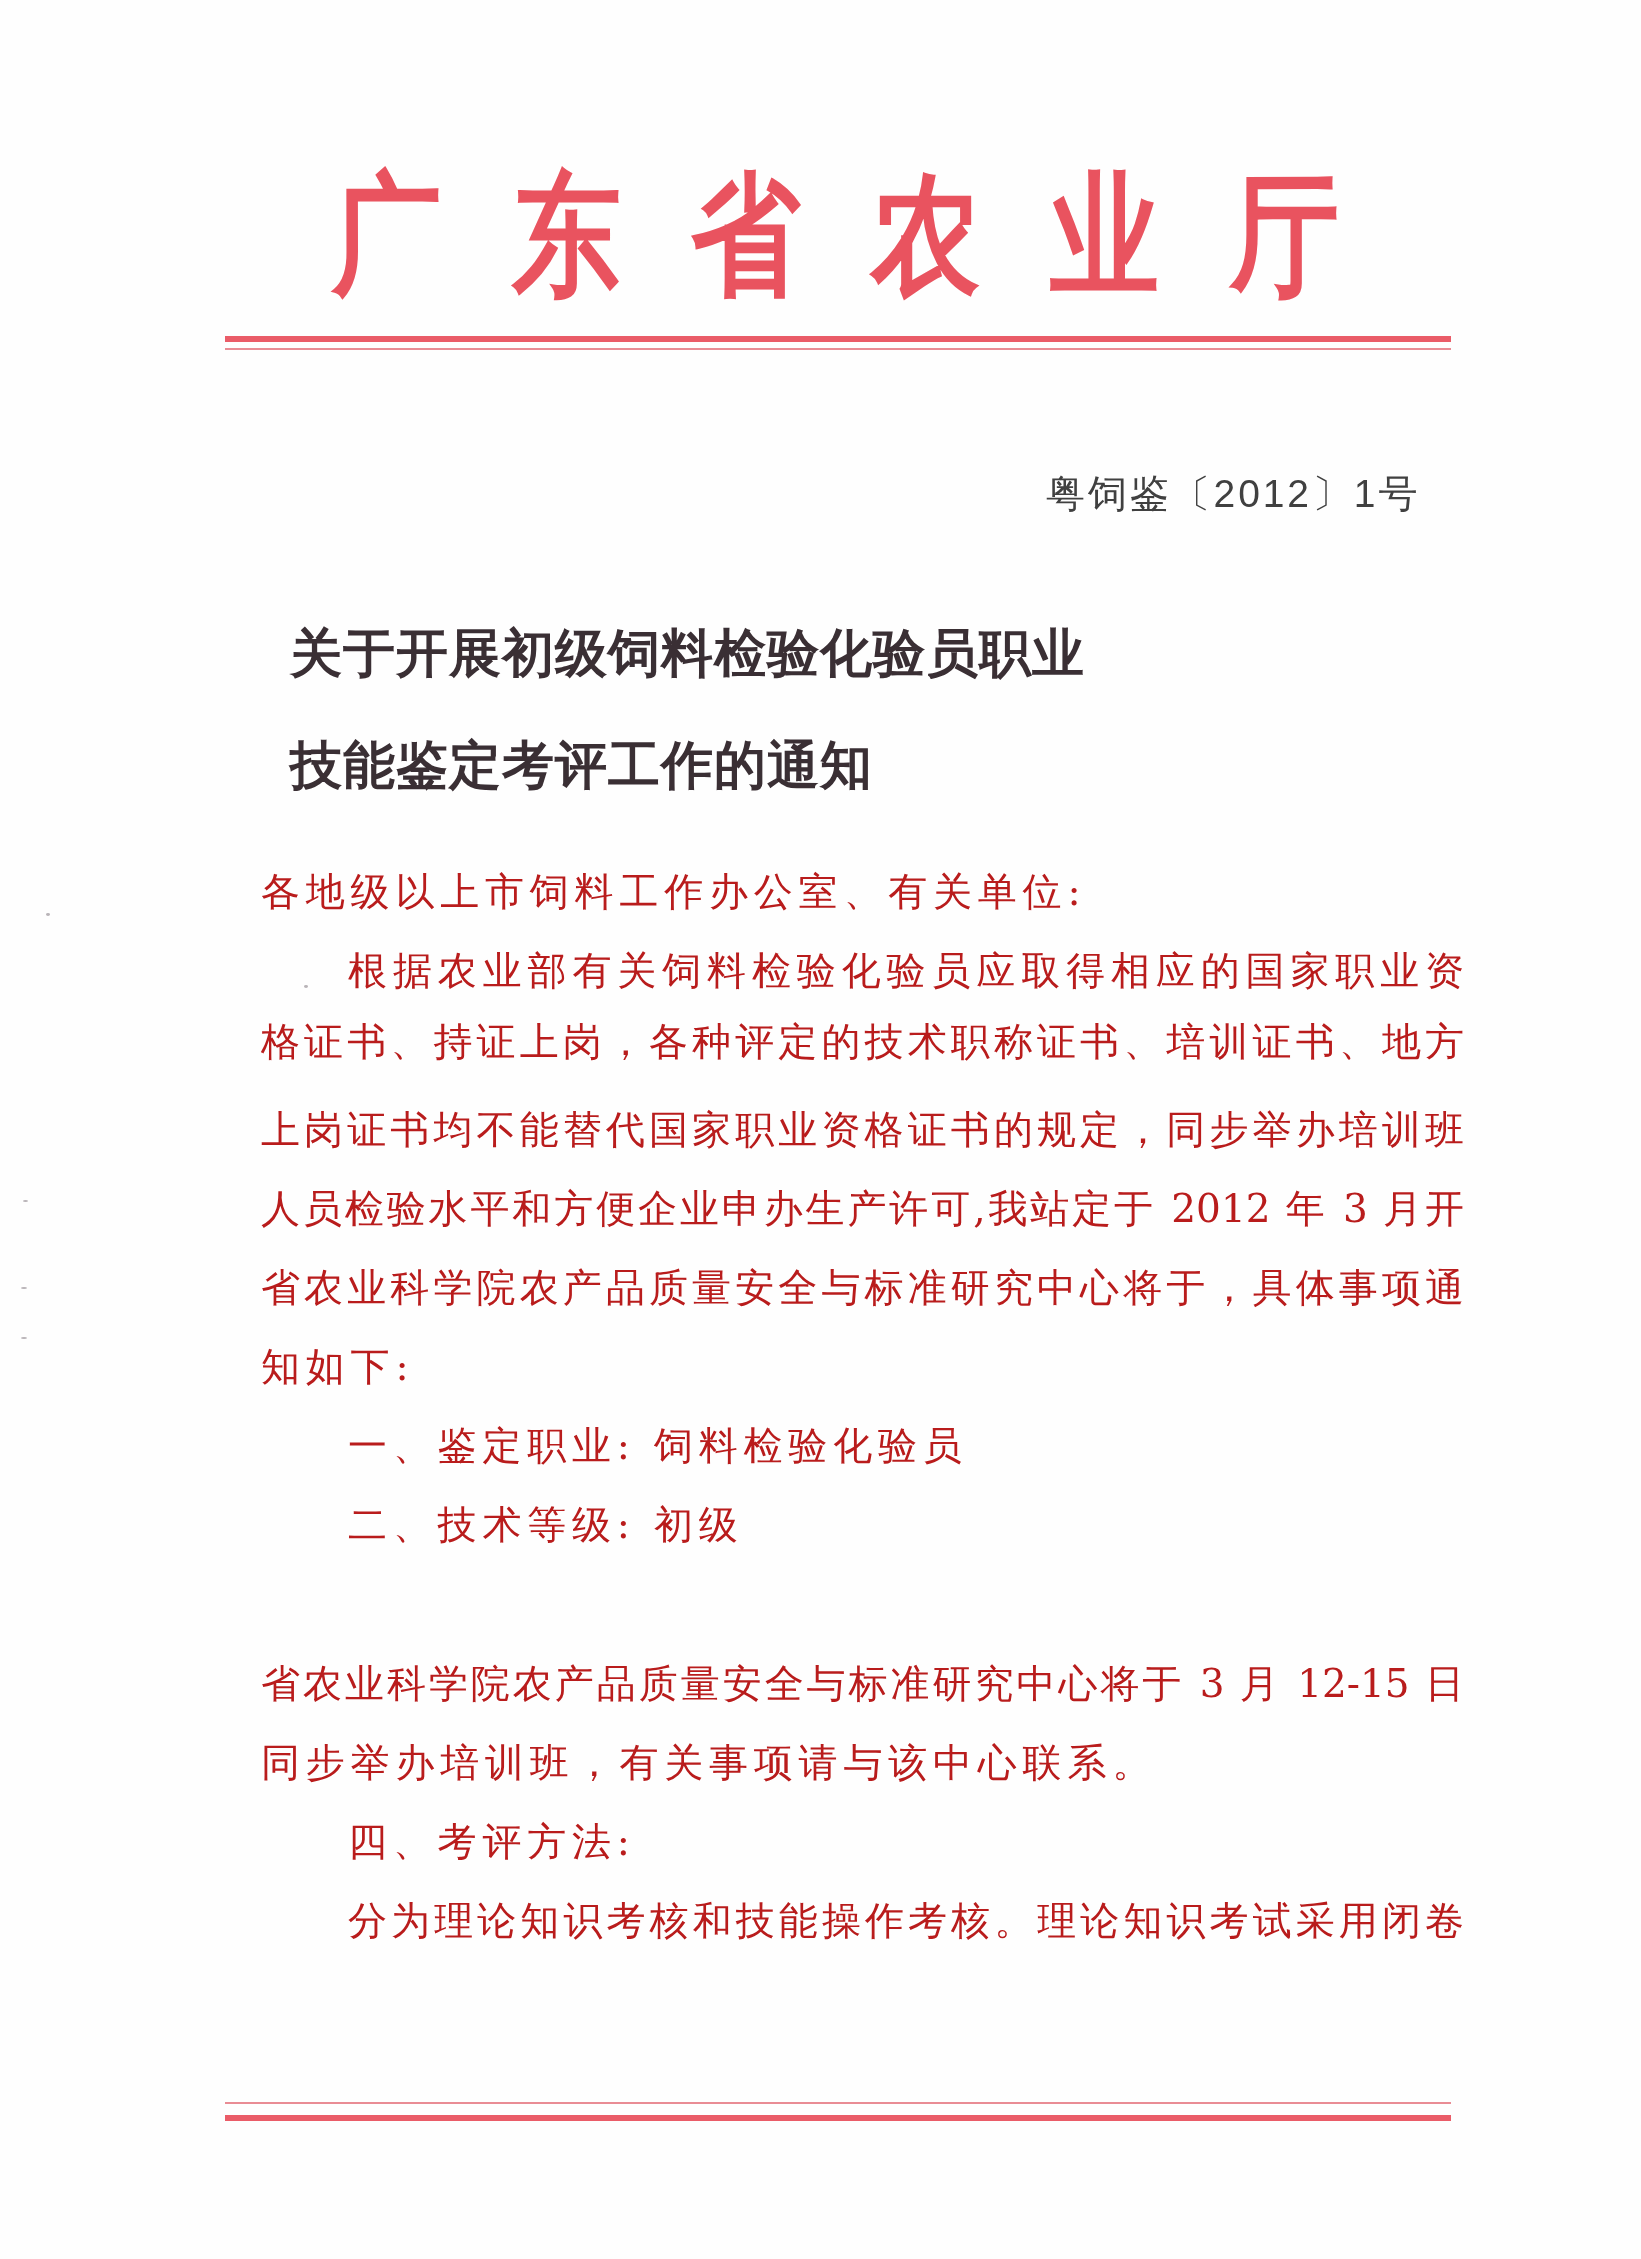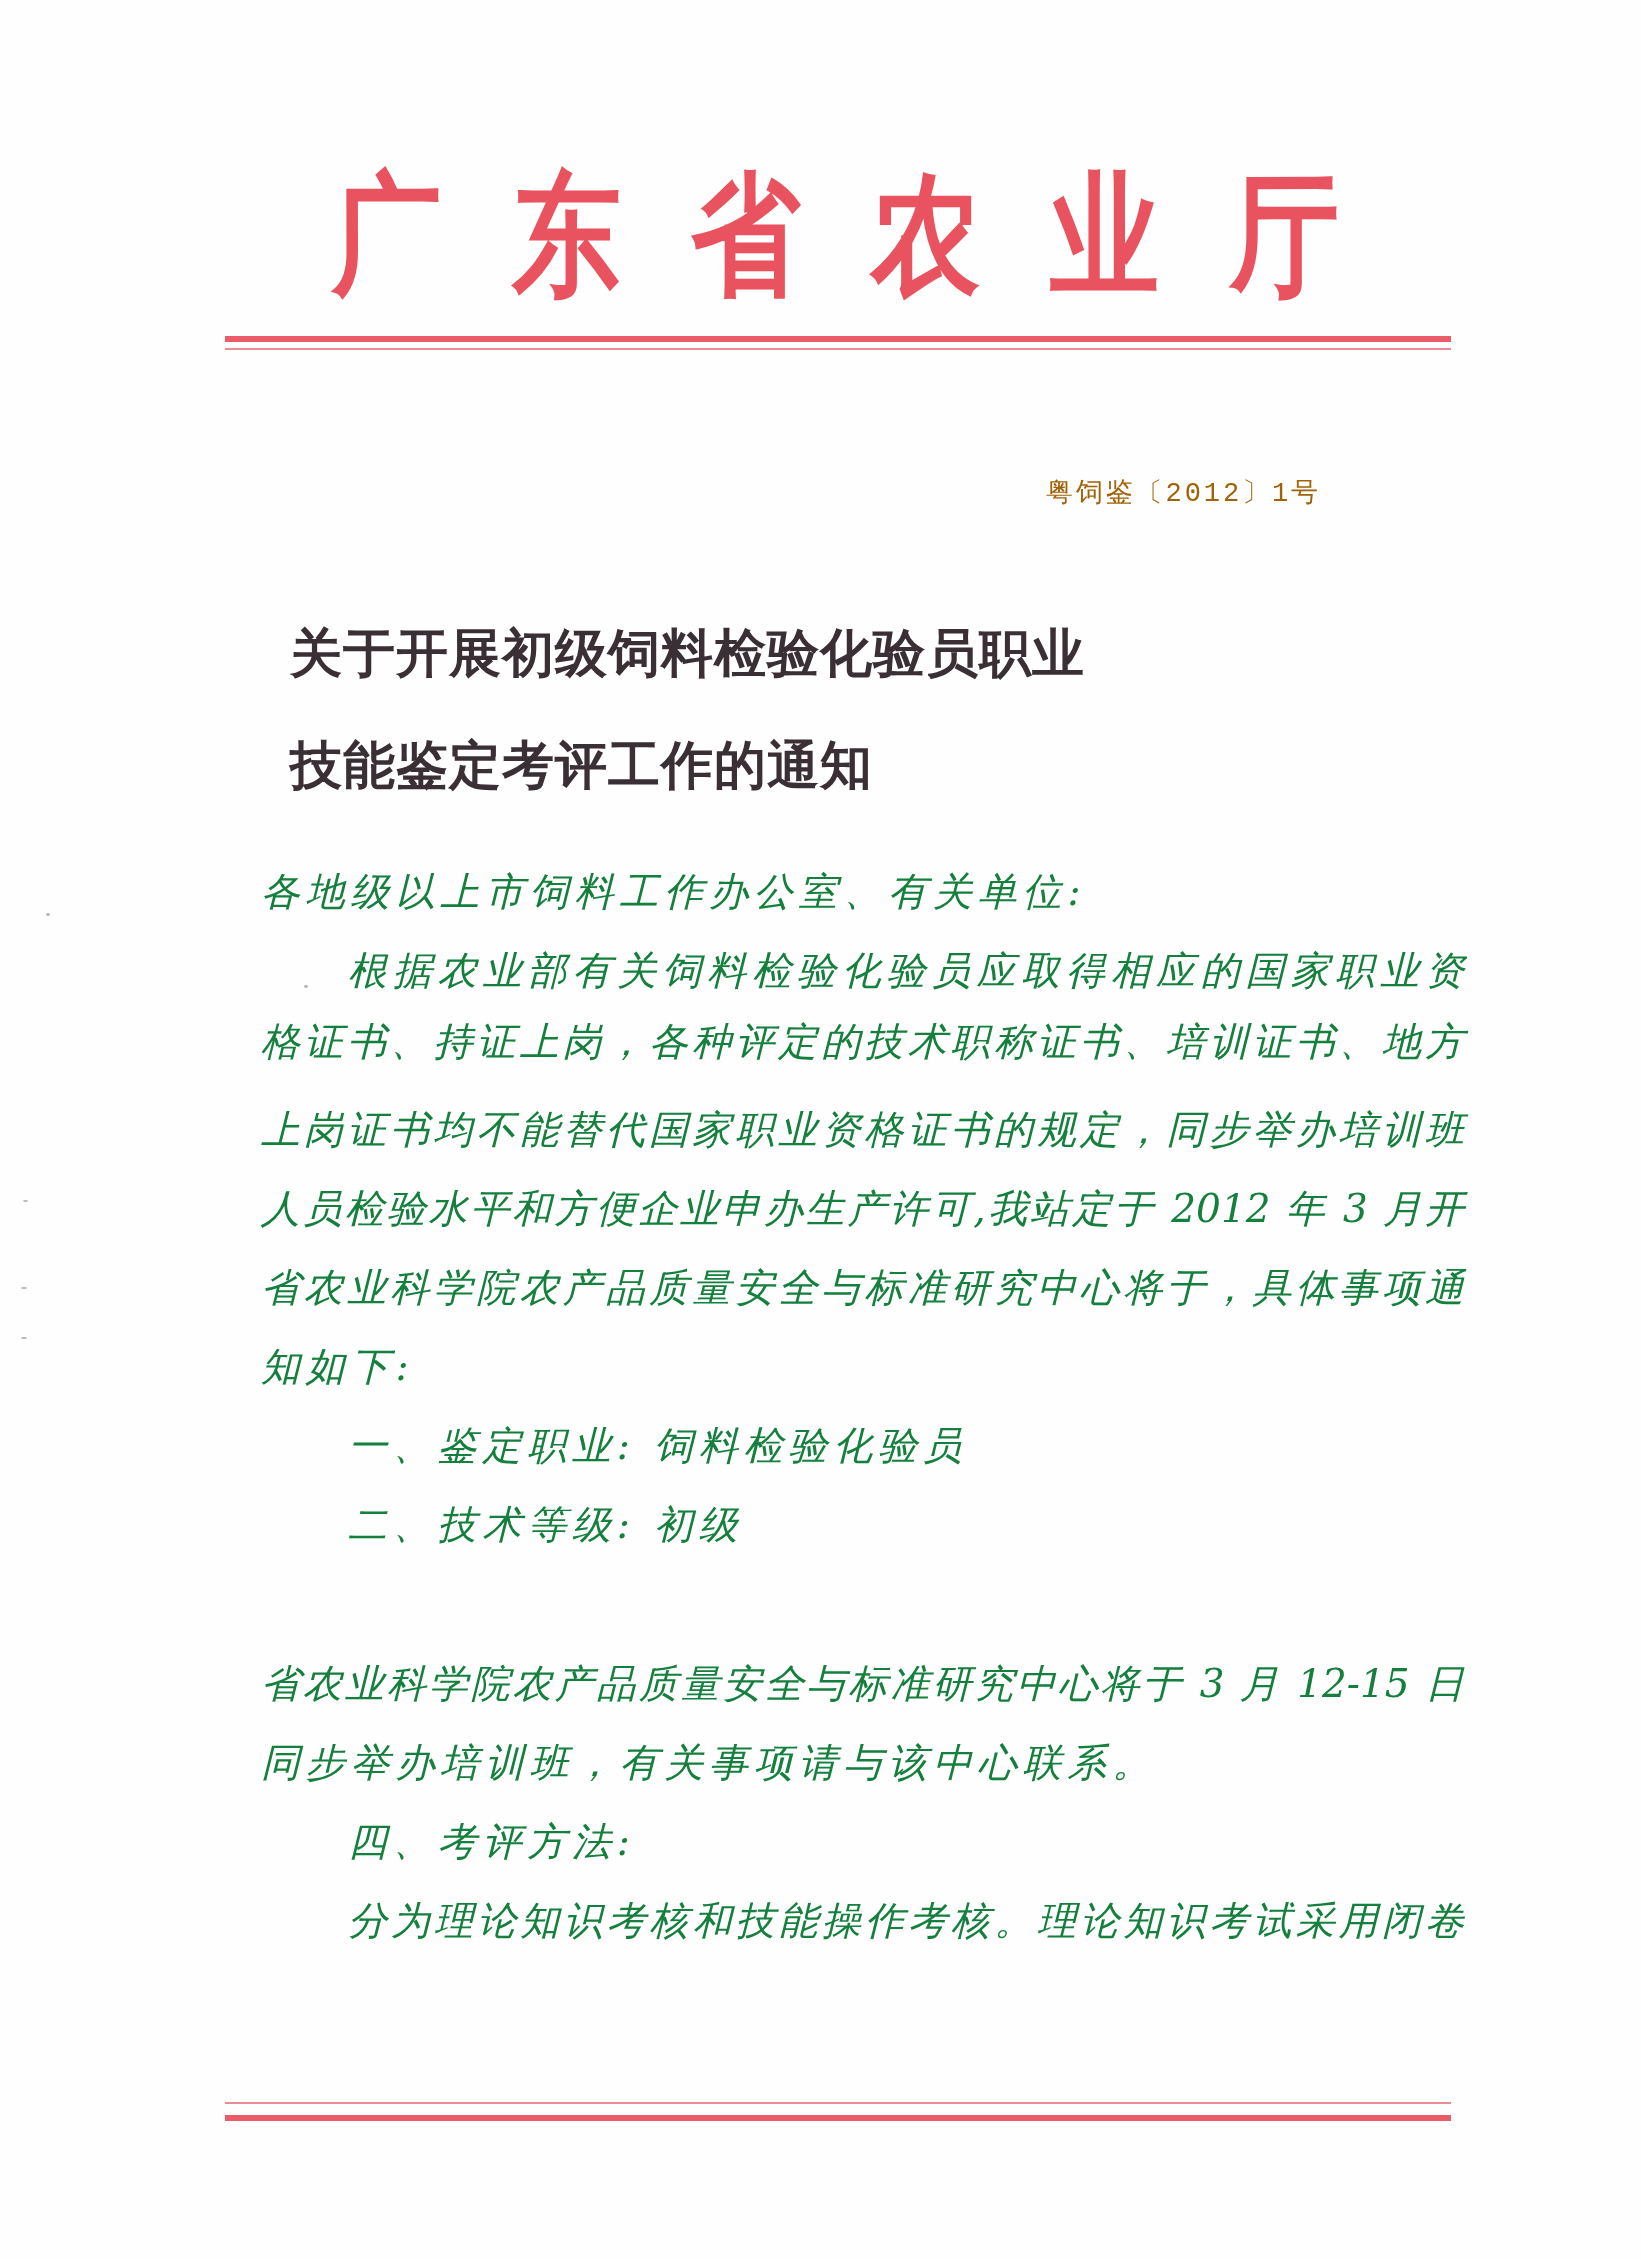--- a/index.html
+++ b/index.html
@@ -55,24 +55,24 @@
     .rule.top-thick { top: 336px; }
     .rule.top-thin  { top: 348px; }
     .rule.bot-thin  { top: 2102px; }
     .rule.bot-thick { top: 2115px; }
 
     
     .doc-number {
       position: absolute;
       left: 1046px;
       top: 471px;
-      font-family: Liberation Mono, monospace;
-      font-size: 27px;
+      font-family: Liberation Sans, sans-serif;
+      font-size: 39px;
       line-height: 46px;
-      color: #a16207;
+      color: #404040;
       letter-spacing: 2.9px;
       white-space: nowrap;
     }
 
     
     .title {
       position: absolute;
       left: 290px;
       width: 1139px;
       font-family: "DejaVu Serif", "Liberation Serif", serif;
@@ -87,25 +87,24 @@
 
     
     .body-line {
       position: absolute;
       left: 261px;
       width: 1203px;
       height: 54px;
       font-family: "DejaVu Serif", "Liberation Serif", serif;
       font-size: 39px;
       line-height: 54px;
-      color: #15803d;
+      color: #b91c1c;
       white-space: nowrap;
       text-align: justify;
       text-align-last: justify;
-      font-style: italic;
     }
     .body-line.short {
       text-align: left;
       text-align-last: left;
       letter-spacing: 5.8px;
     }
     .body-line.indent { left: 348px; width: 1116px; }
 
     .speck {
       position: absolute;

